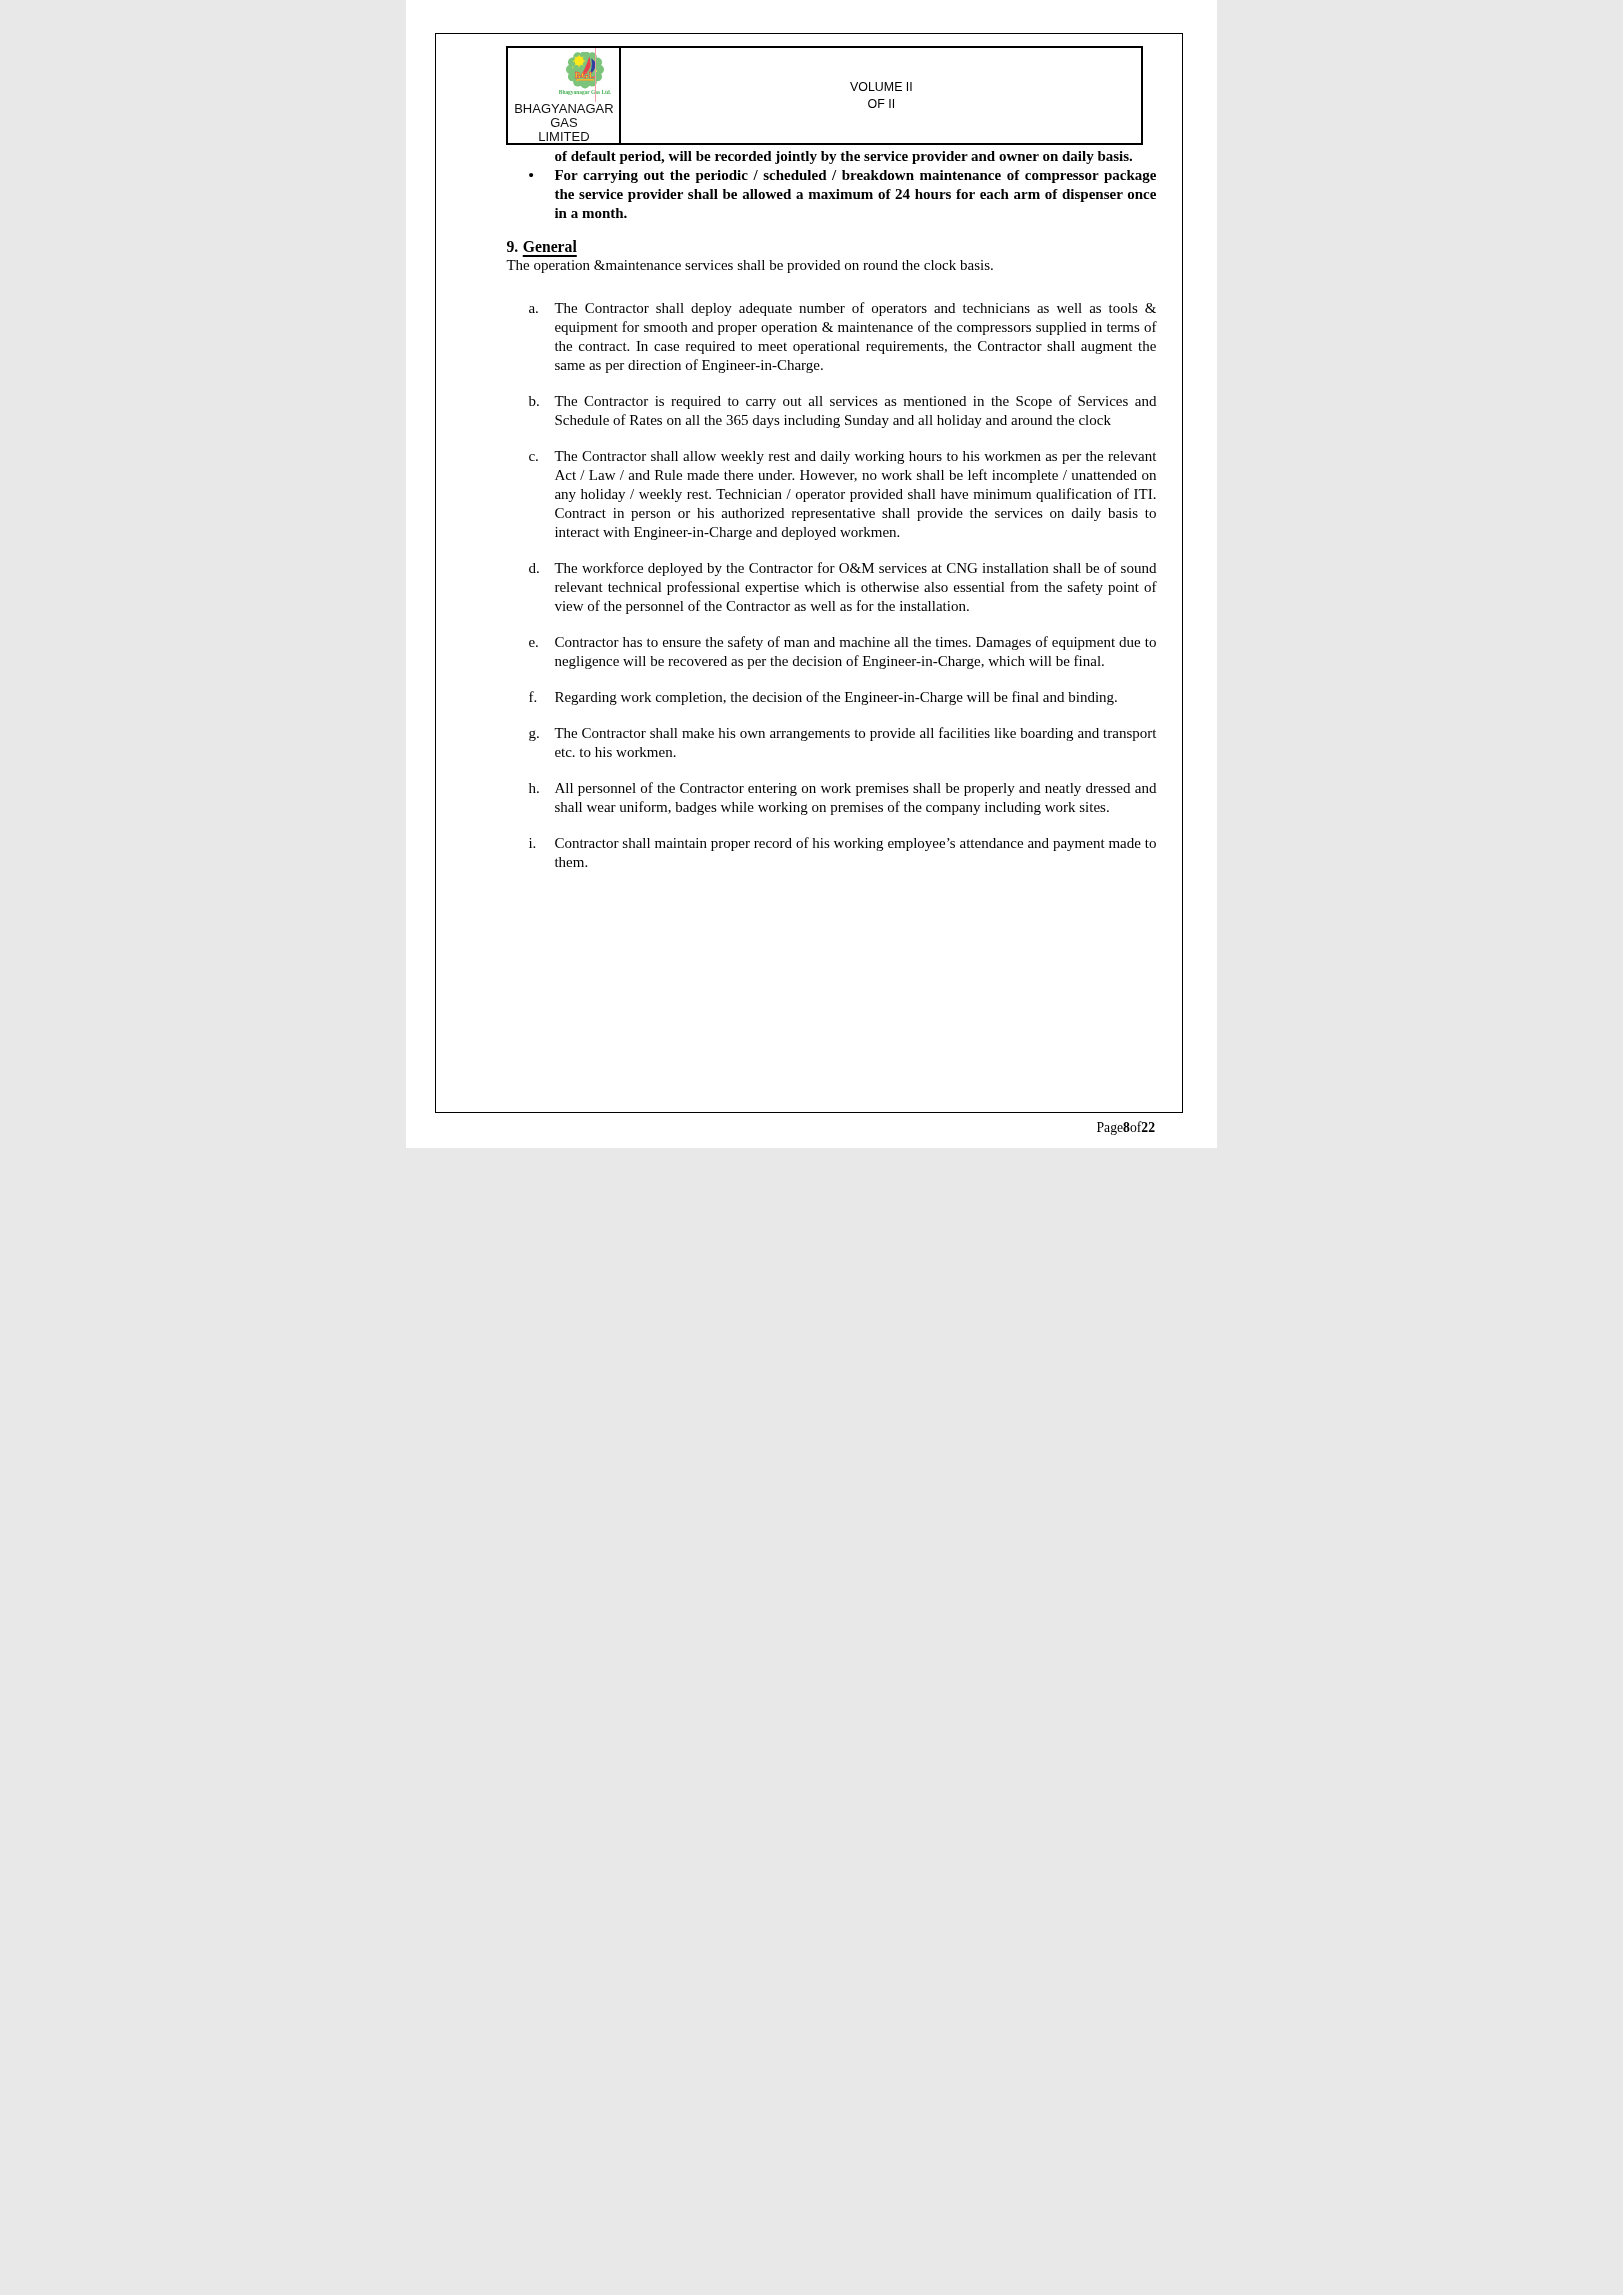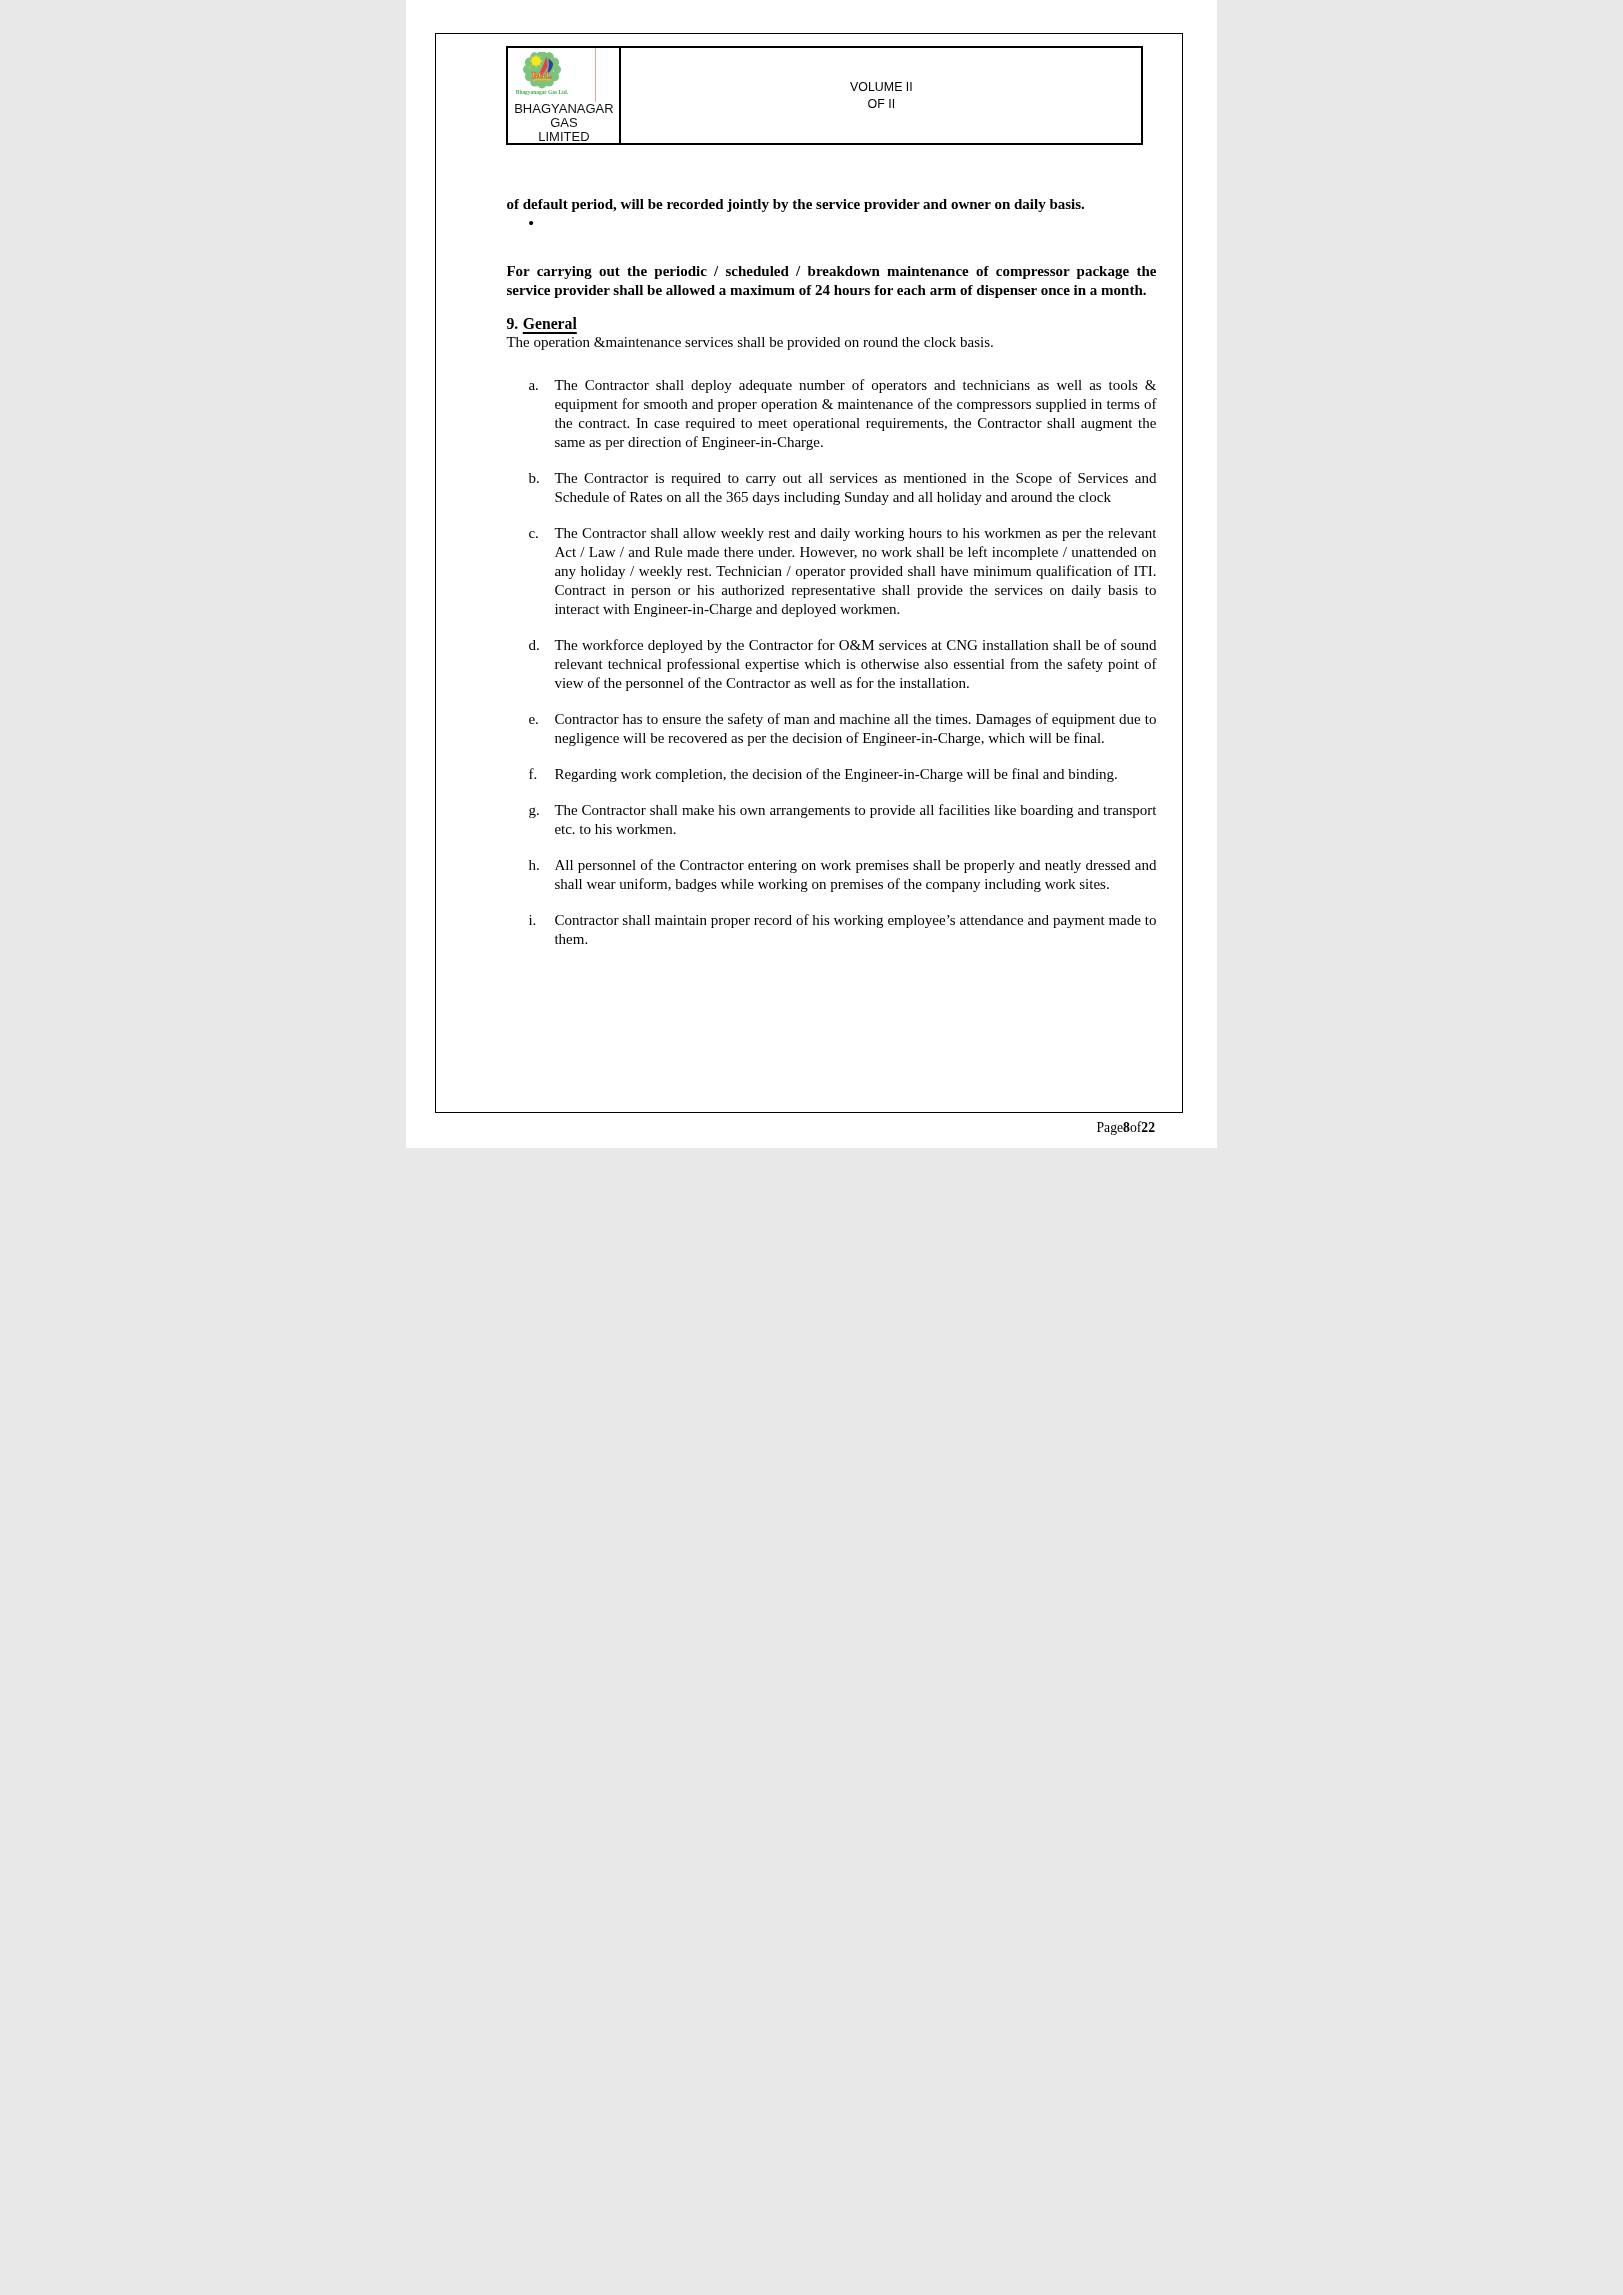--- a/index.html
+++ b/index.html
@@ -12,21 +12,21 @@
     position:absolute; left:29.4px; top:33px; width:748px; height:1080px;
     border:1.3px solid #000; box-sizing:border-box;
   }
   
   .header-table {
     position:absolute; left:70px; top:12.4px; width:637px; height:99px;
     border:2px solid #000; box-sizing:border-box; display:flex; background:#fff;
   }
   .logo-cell {
     width:113px; flex:0 0 113px; border-right:2px solid #000; box-sizing:border-box;
-    position:relative; display:flex; flex-direction:column; align-items:flex-start; padding-top:3.3px;
+    position:relative; display:flex; flex-direction:column; align-items:flex-end; padding-top:3.3px;
   }
   .pink-divider { position:absolute; top:0; right:23.6px; width:1.3px; height:54px; background:#f2a2a6; }
   .company-name {
     font-family:"Liberation Sans", sans-serif; font-size:13px; line-height:13.7px;
     text-align:center; margin-top:0.7px; color:#111;
   }
   .title-cell {
     width:427px; flex:0 0 427px; border-right:2px solid #000; box-sizing:border-box;
     text-align:center; font-weight:bold; font-size:16.4px; line-height:18.3px; padding-top:2.6px;
   }
@@ -37,21 +37,21 @@
   }
   
   .content {
     position:absolute; left:70px; top:113px; right:26px;
     font-size:15px; line-height:19px;
   }
   .li { display:flex; margin-bottom:17px; }
   .li.tight { margin-bottom:0; }
   .li .marker { flex:0 0 48px; padding-left:22px; box-sizing:border-box; }
   .li .text { flex:1; text-align:justify; }
-  .bold { font-weight:bold;flex-direction:column; }
+  .bold { font-weight:bold; }
   .penalty { font-weight:bold; text-align:justify; margin-top:2.6px; }
   .section-heading { margin-top:14.4px; font-weight:bold; font-size:15.7px; }
   .section-heading .num { margin-right:4.6px; }
   .section-heading .word {
     text-decoration:underline; text-decoration-thickness:1.6px; text-underline-offset:2.6px;
   }
   .intro { margin-top:0; }
   .general-list { margin-top:23.6px; }
   
   .footer {

